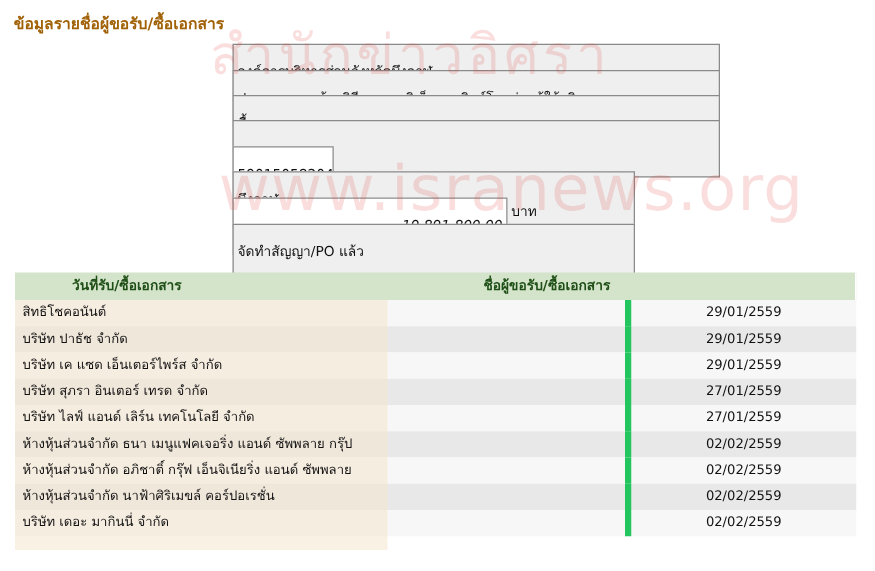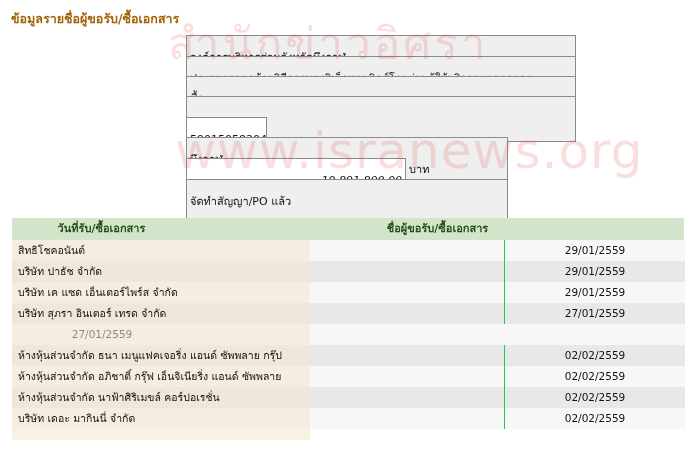--- a/index.html
+++ b/index.html
@@ -37,21 +37,21 @@
     }
     .thead { display: flex; height: 22px; background: #d4e4cb; }
     .th {
       font-weight: bold; color: #1f4f17; font-size: 11px; line-height: 22px; text-align: center;
     }
     .th-name { width: 493px; border-right: 1px solid #ffffff; }
     .th-date { width: 179px; }
     .trow { display: flex; height: 21px; line-height: 21px; }
     .trow.odd { background: #f7f7f7; }
     .trow.even { background: #e8e8e8; }
-    .td-name { width: 493px; padding-left: 6px; box-sizing: border-box; position: relative; z-index: 2; font-size: 10.5px; border-right: 1px solid #22c55e; }
+    .td-name { width: 493px; padding-left: 6px; box-sizing: border-box; position: relative; z-index: 2; font-size: 10.5px; border-right: 5px solid #22c55e; }
     .td-date { width: 180px; text-align: center; font-size: 10.5px; }
     .beige-col {
       position: absolute; left: 12px; top: 240px; width: 298px; height: 200px;
       background: #f5e6cf; opacity: 0.55; z-index: 1; pointer-events: none;
     }
     .tbody { position: relative; }
   </style>
 </head>
 <body>
 
@@ -119,20 +119,21 @@
     </div>
     <div class="trow odd">
       <div class="td-name">บริษัท เค แซด เอ็นเตอร์ไพร์ส จำกัด</div>
       <div class="td-date">29/01/2559</div>
     </div>
     <div class="trow even">
       <div class="td-name">บริษัท สุภรา อินเตอร์ เทรด จำกัด</div>
       <div class="td-date">27/01/2559</div>
     </div>
     <div class="trow odd">
+      <div class="td-name">บริษัท ไลฟ์ แอนด์ เลิร์น เทคโนโลยี จำกัด</div>
       <div class="td-date">27/01/2559</div>
     </div>
     <div class="trow even">
       <div class="td-name">ห้างหุ้นส่วนจำกัด ธนา เมนูแฟคเจอริ่ง แอนด์ ซัพพลาย กรุ๊ป</div>
       <div class="td-date">02/02/2559</div>
     </div>
     <div class="trow odd">
       <div class="td-name">ห้างหุ้นส่วนจำกัด อภิชาติ์ กรุ๊ฟ เอ็นจิเนียริ่ง แอนด์ ซัพพลาย</div>
       <div class="td-date">02/02/2559</div>
     </div>

